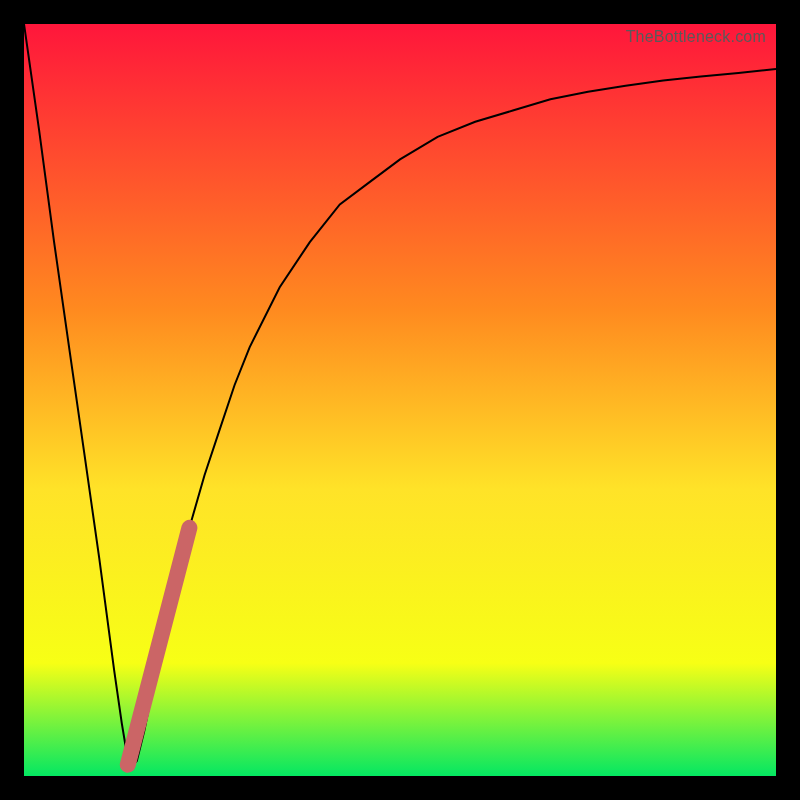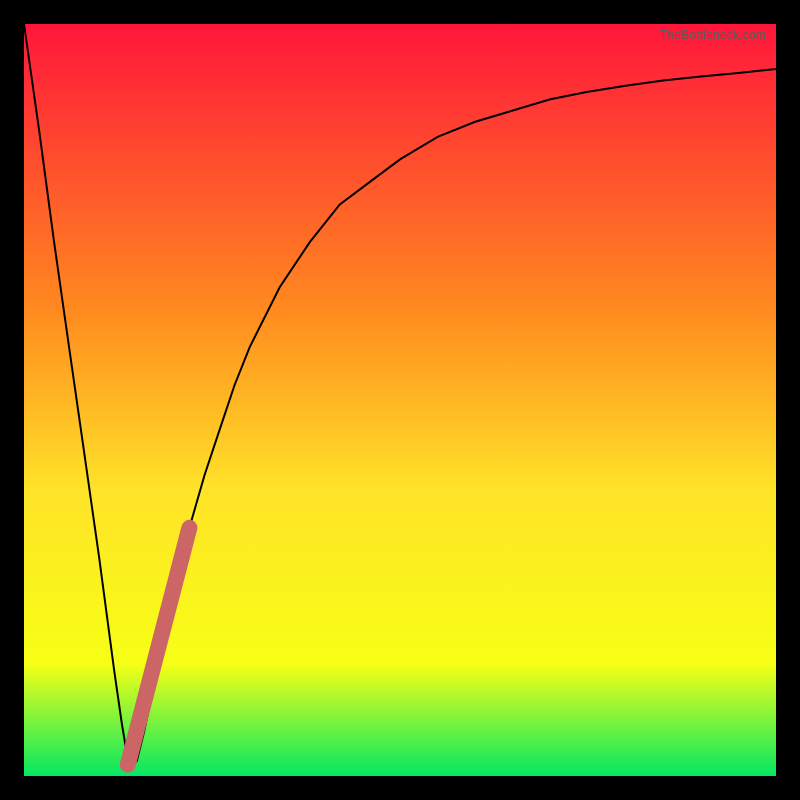--- a/index.html
+++ b/index.html
@@ -22,21 +22,21 @@
     left: 24px;
     top: 24px;
     width: 752px;
     height: 752px;
     overflow: hidden;
   }
   .watermark {
     position: absolute;
     top: 4px;
     right: 10px;
-    font-size: 12px;
+    font-size: 16px;
     font-weight: 500;
     color: #5a5a5a;
     letter-spacing: 0.2px;
     z-index: 5;
   }
   svg { display: block; }
   .curve {
     fill: none;
     stroke: #000;
     stroke-width: 2;

